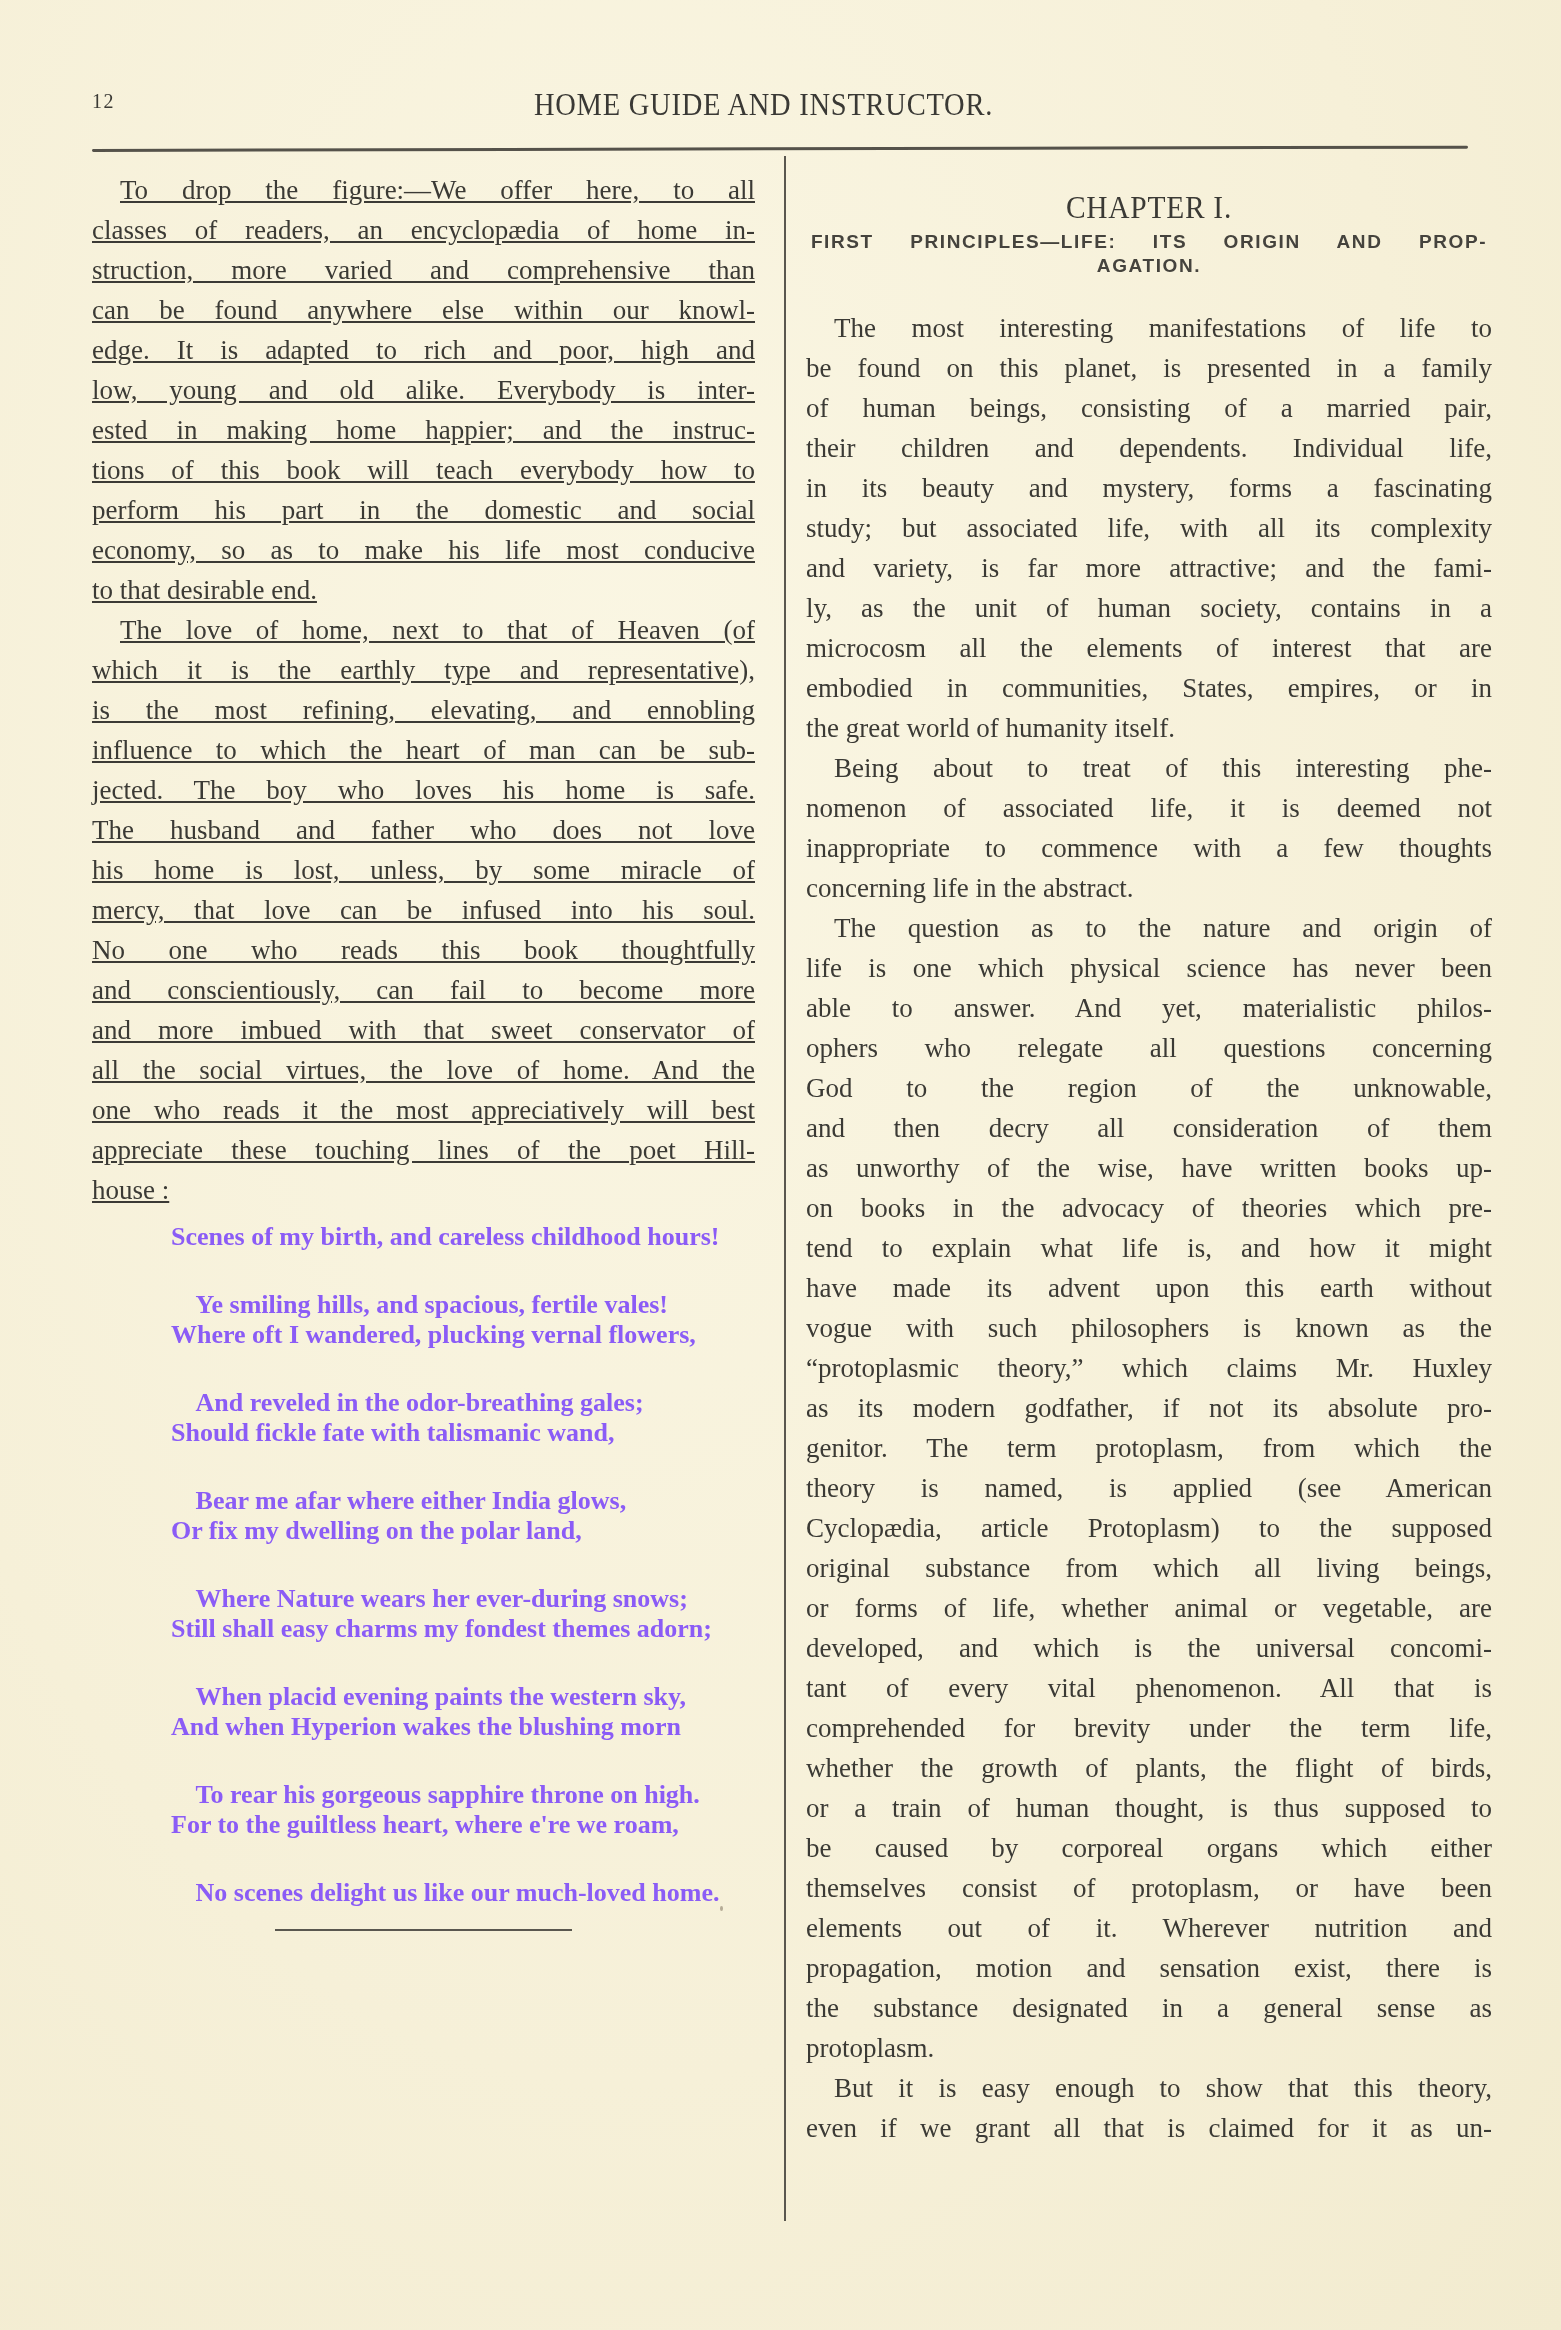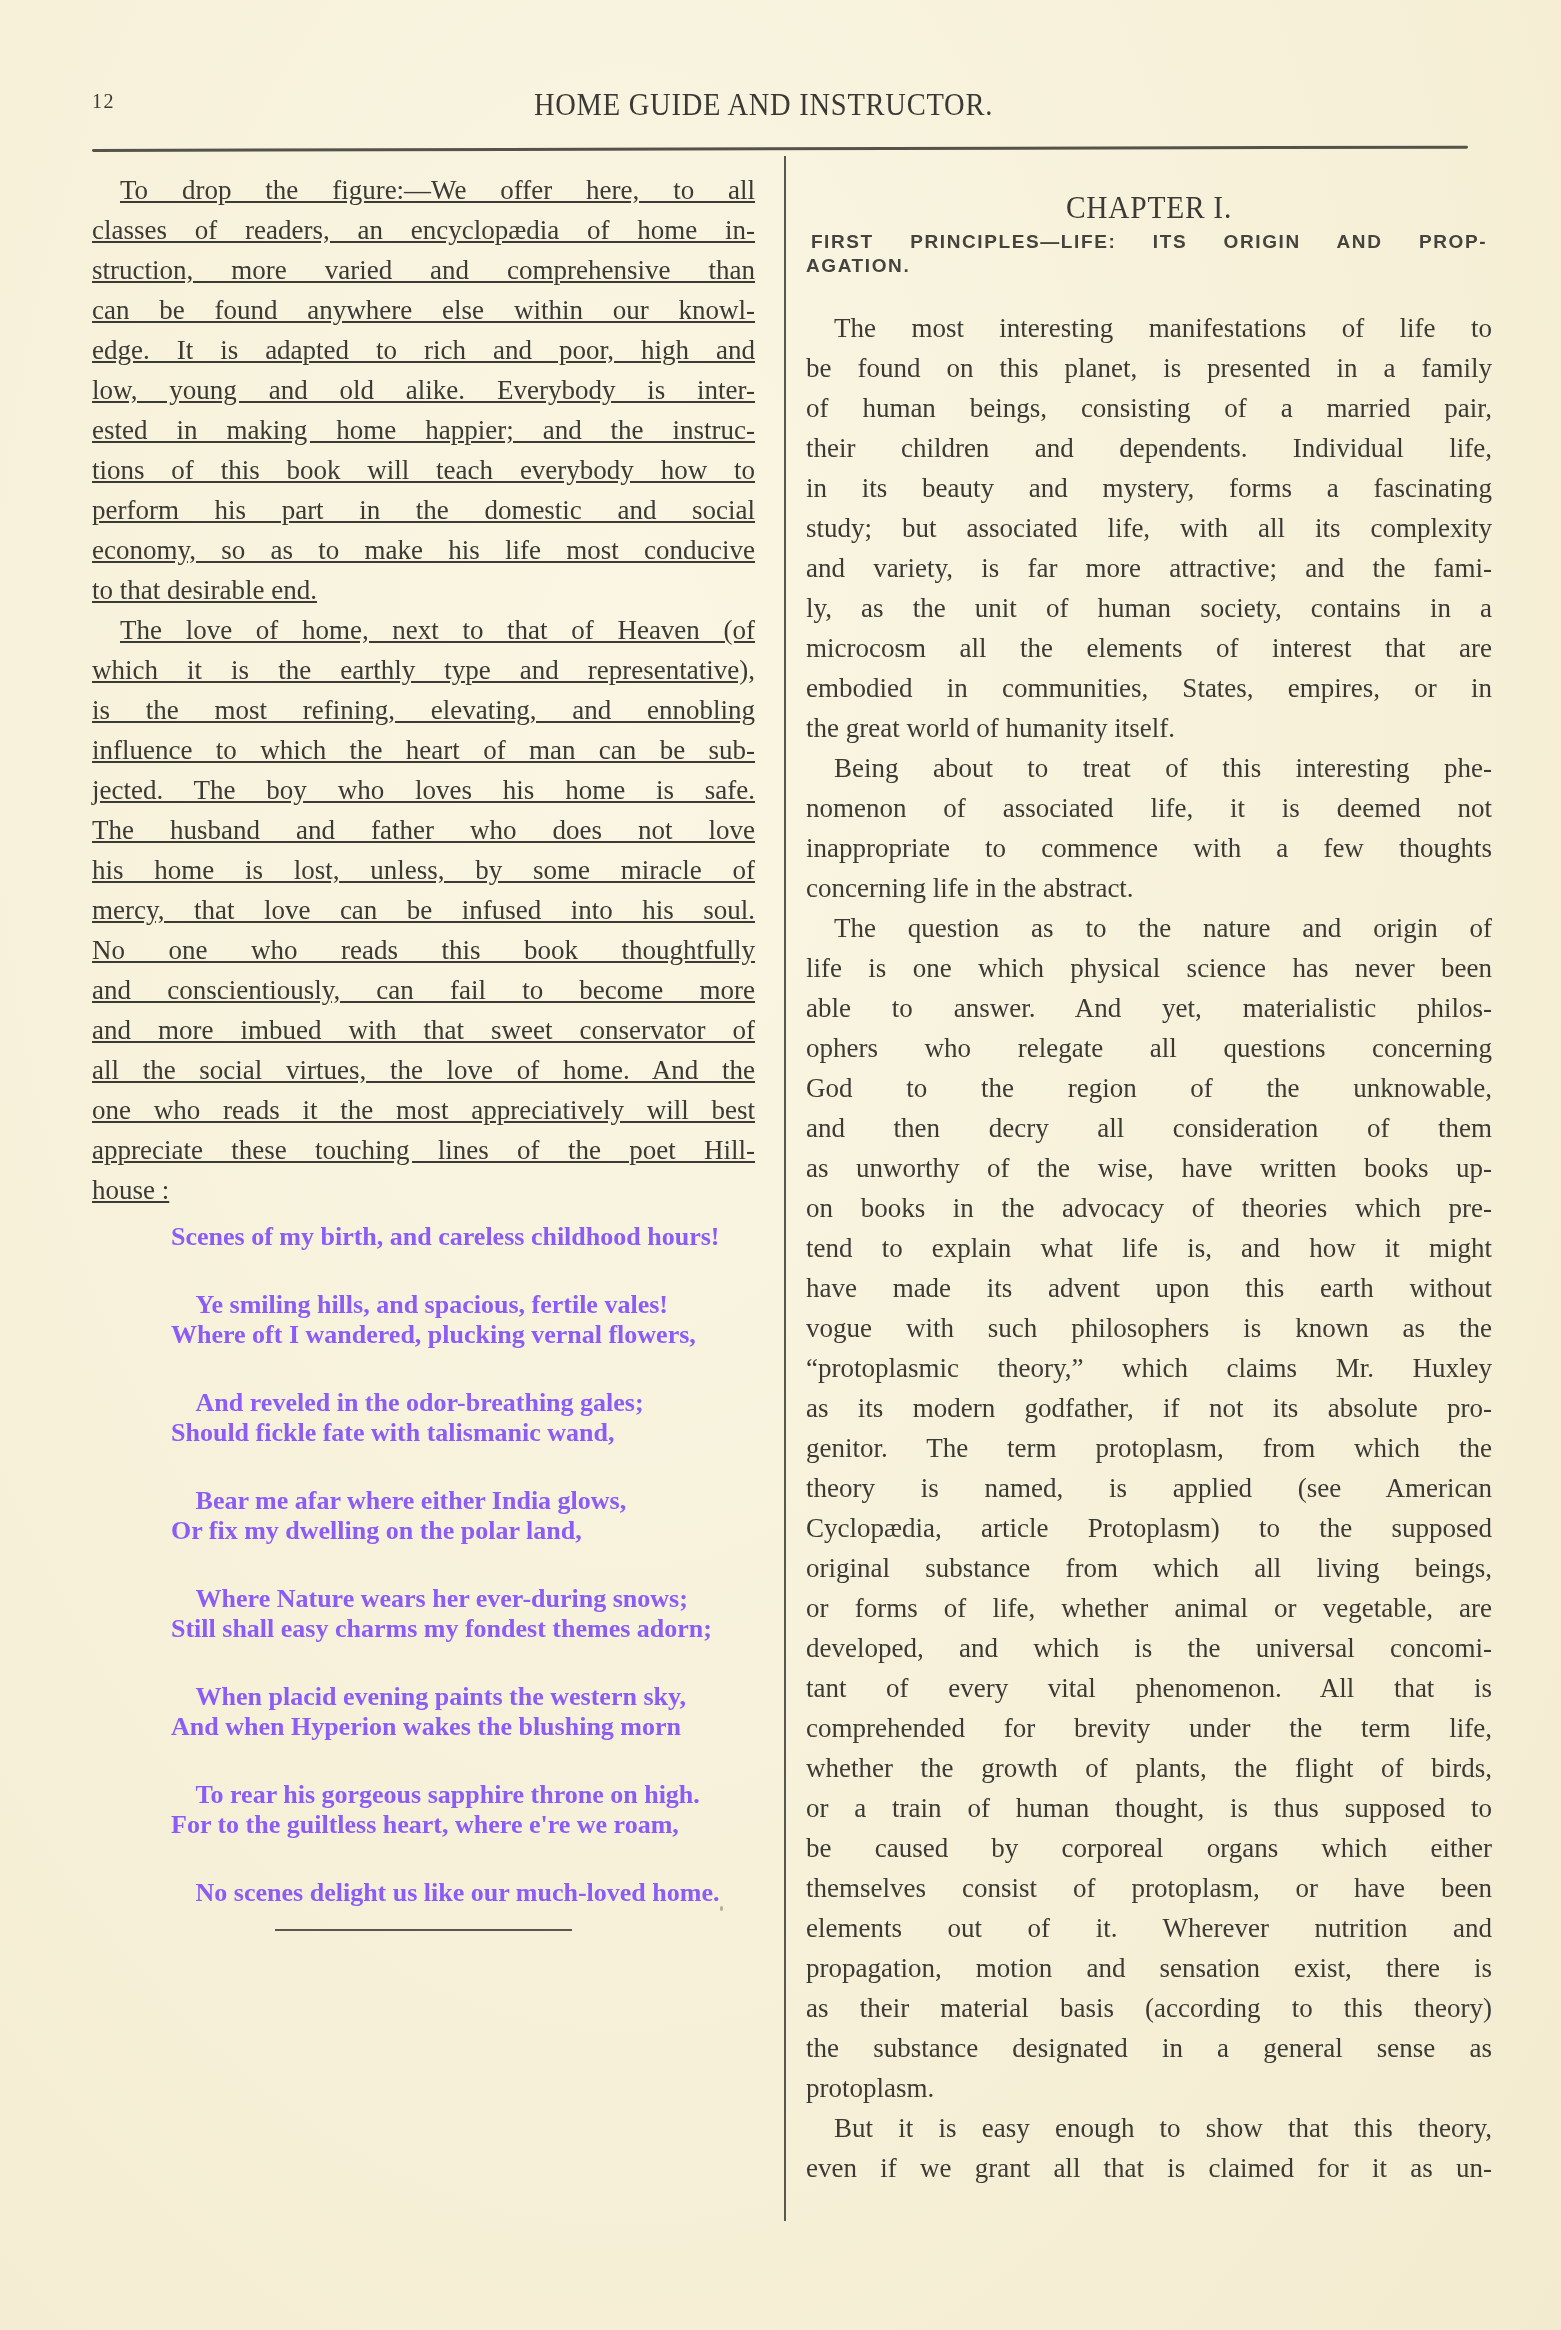--- a/index.html
+++ b/index.html
@@ -39,21 +39,21 @@
     height: 40px;
   }
   .col .line.last { text-align-last: left; }
   .col .line.indent { padding-left: 28px; }
   .chapter-title {
     display: block; text-align: center; font-size: 32px; line-height: 38px;
     letter-spacing: 0.8px; margin-top: 18px; height: 38px;
     transform: scaleX(0.92);
   }
   .chapter-subtitle {
-    display: block; font-family: "Liberation Sans", "DejaVu Sans", sans-serif;
+    display: block; text-align: center; font-family: "Liberation Sans", "DejaVu Sans", sans-serif;
     font-size: 19px; line-height: 24px; letter-spacing: 1.6px; font-weight: bold; color: #45433d;
   }
   .chapter-subtitle.first { margin-top: 4px; text-align: justify; text-align-last: justify; padding: 0 4.9px; }
   .chapter-subtitle-block { height: 62px; }
   .right-body { margin-top: 16.4px; }
   .poem {
     position: absolute; left: 171px; top: 1222px; width: 575px;
     font-size: 26px; line-height: 30px; color: #8b5cf6; font-weight: bold;
   }
   .poem .pline { display: block; white-space: nowrap; }
@@ -171,21 +171,20 @@
         <span class="line">or forms of life, whether animal or vegetable, are</span>
         <span class="line">developed, and which is the universal concomi-</span>
         <span class="line">tant of every vital phenomenon.  All that is</span>
         <span class="line">comprehended for brevity under the term life,</span>
         <span class="line">whether the growth of plants, the flight of birds,</span>
         <span class="line">or a train of human thought, is thus supposed to</span>
         <span class="line">be caused by corporeal organs which either</span>
         <span class="line">themselves consist of protoplasm, or have been</span>
         <span class="line">elements out of it.  Wherever nutrition and</span>
         <span class="line">propagation, motion and sensation exist, there is</span>
-        <span class="line">as their material basis (according to this theory)</span>
         <span class="line">the substance designated in a general sense as</span>
         <span class="line last">protoplasm.</span>
       </div>
       <div>
         <span class="line indent">But it is easy enough to show that this theory,</span>
         <span class="line">even if we grant all that is claimed for it as un-</span>
       </div>
     </div>
 </div>
 

